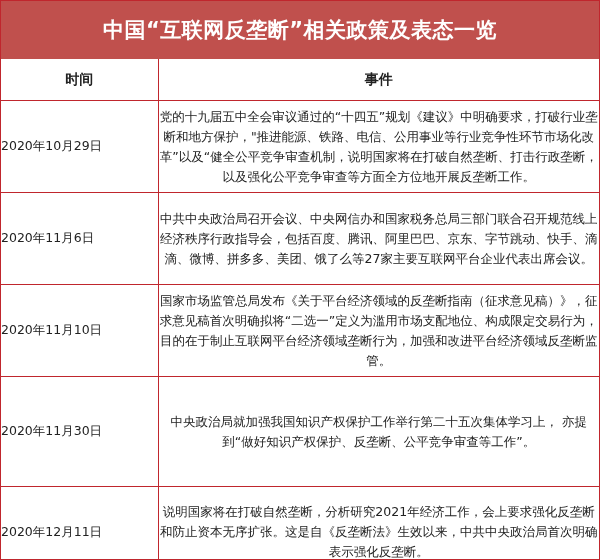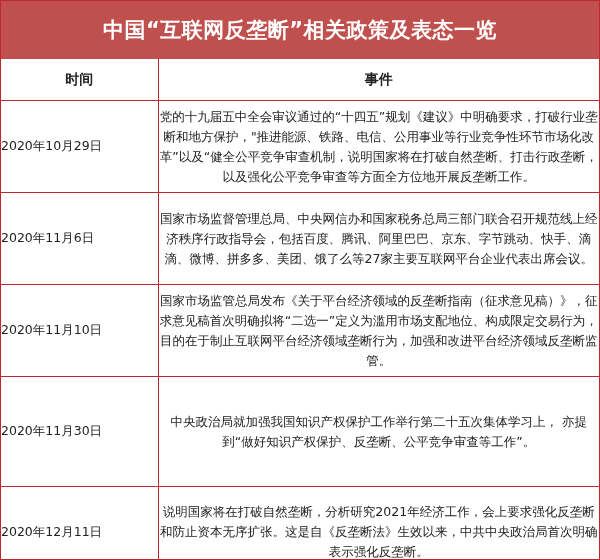--- a/index.html
+++ b/index.html
@@ -53,21 +53,21 @@
         <th>事件</th>
       </tr>
     </thead>
     <tbody>
       <tr style="height:92px;">
         <td class="date">2020年10月29日</td>
         <td class="event">党的十九届五中全会审议通过的“十四五”规划《建议》中明确要求，打破行业垄断和地方保护，"推进能源、铁路、电信、公用事业等行业竞争性环节市场化改革”以及“健全公平竞争审查机制，说明国家将在打破自然垄断、打击行政垄断，以及强化公平竞争审查等方面全方位地开展反垄断工作。</td>
       </tr>
       <tr style="height:92px;">
         <td class="date">2020年11月6日</td>
-        <td class="event">国家市场监督管理总局、中央网信办和国家税务总局三部门联合召开规范线上经济秩序行政指导会，包括百度、腾讯、阿里巴巴、京东、字节跳动、快手、滴滴、微博、拼多多、美团、饿了么等27家主要互联网平台企业代表出席会议。</td>
+        <td class="event">中共中央政治局召开会议、中央网信办和国家税务总局三部门联合召开规范线上经济秩序行政指导会，包括百度、腾讯、阿里巴巴、京东、字节跳动、快手、滴滴、微博、拼多多、美团、饿了么等27家主要互联网平台企业代表出席会议。</td>
       </tr>
       <tr style="height:92px;">
         <td class="date">2020年11月10日</td>
         <td class="event">国家市场监管总局发布《关于平台经济领域的反垄断指南（征求意见稿）》，征求意见稿首次明确拟将“二选一”定义为滥用市场支配地位、构成限定交易行为，目的在于制止互联网平台经济领域垄断行为，加强和改进平台经济领域反垄断监管。</td>
       </tr>
       <tr style="height:110px;">
         <td class="date">2020年11月30日</td>
         <td class="event">中央政治局就加强我国知识产权保护工作举行第二十五次集体学习上， 亦提到“做好知识产权保护、反垄断、公平竞争审查等工作”。</td>
       </tr>
       <tr style="height:91px;">

